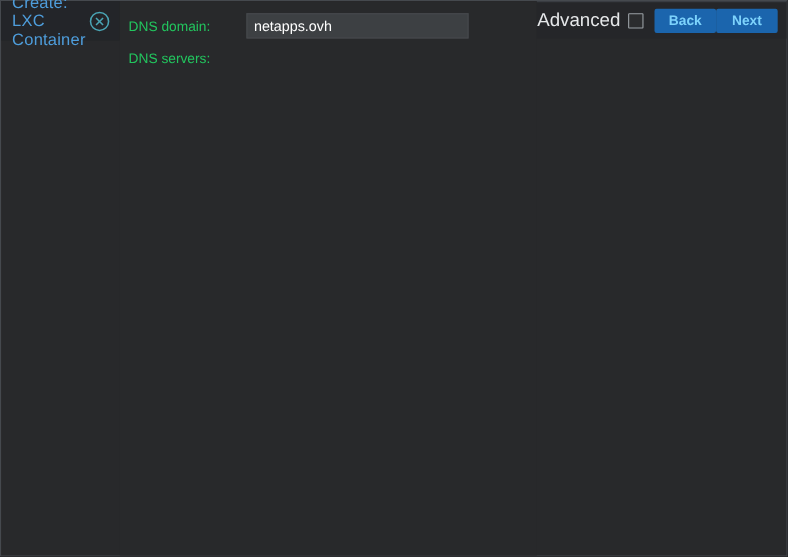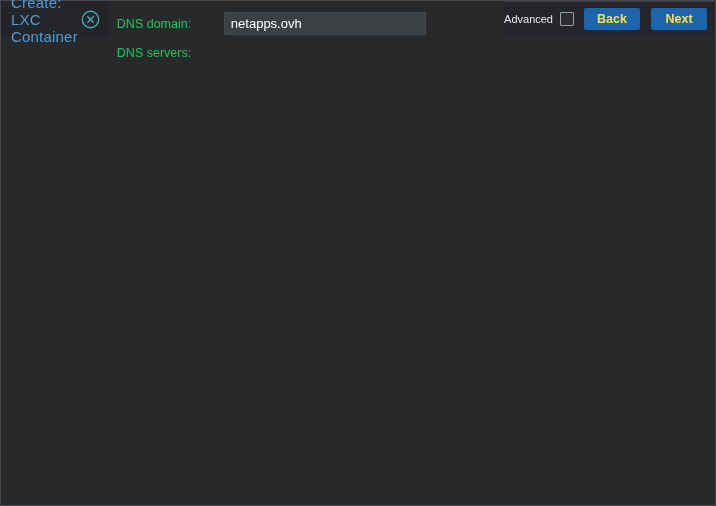--- a/index.html
+++ b/index.html
@@ -90,45 +90,45 @@
     display: flex; align-items: center; justify-content: flex-end;
     padding-right: 8px;
   }
   .advanced-wrap {
     display: flex; align-items: center;
     gap: 7px;
     margin-right: 10px;
   }
   .advanced-label {
     color: #e6e8ea;
-    font-size: 11px;
+    font-size: 17px;
   }
   .advanced-checkbox {
     appearance: none;
     -webkit-appearance: none;
     width: 14px; height: 14px;
     border: 1px solid #9aa0a5;
     background: #2b2c2e;
     border-radius: 1px;
     cursor: pointer;
   }
   .btn {
     height: 22px;
     min-width: 56px;
     background: #1b65ad;
-    color: #fde047;
+    color: #7dd3fc;
     border: none;
     border-radius: 2px;
     font-family: "Liberation Sans", sans-serif;
     font-size: 12.5px;
     font-weight: 700;
     padding: 0 12px;
     cursor: pointer;
   }
-  .btn + .btn { margin-left: 11px; }
+  .btn + .btn { }
 </style>
 </head>
 <body>
 
 <div class="dialog">
 
   <div class="dialog-header">
     <span class="dialog-title">Create: LXC Container</span>
     <button class="close-btn">
       <span style="display:flex;">

